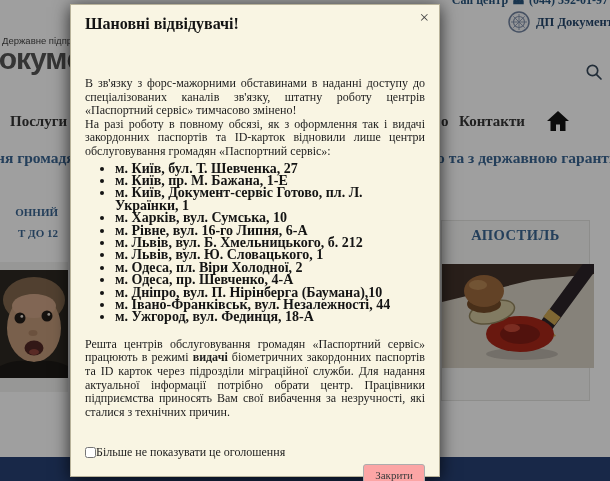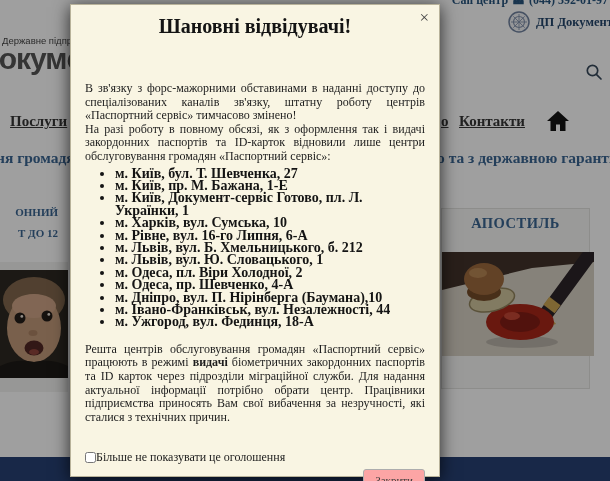--- a/index.html
+++ b/index.html
@@ -12,49 +12,49 @@
   .call-line{position:absolute;top:-7px;right:2px;font-size:12px;font-weight:bold;
              color:#1f4e79;white-space:nowrap;}
   .brand-emblem{position:absolute;left:508px;top:11px;width:22px;height:22px;}
   .brand-label{position:absolute;left:536px;top:15px;font-size:12.5px;font-weight:bold;
                color:#1c3f66;white-space:nowrap;}
   .logo-small{position:absolute;left:2px;top:35px;font-size:9.5px;color:#3c3c3c;
               font-family:"Liberation Sans","DejaVu Sans",sans-serif;white-space:nowrap;}
   .logo-large{position:absolute;left:-22px;top:42px;font-size:30px;font-weight:bold;color:#4f4f4f;
               font-family:"Liberation Sans","DejaVu Sans",sans-serif;letter-spacing:-1px;white-space:nowrap;}
   .search-ico{position:absolute;left:585px;top:63px;width:18px;height:18px;cursor:pointer;}
-  .nav-item{position:absolute;top:113px;font-size:15px;font-weight:bold;color:#2e2e2e;white-space:nowrap;cursor:pointer;text-decoration:underline;}
+  .nav-item{position:absolute;top:113px;font-size:15px;font-weight:bold;color:#2e2e2e;white-space:nowrap;cursor:pointer;}
   .nav-services{left:10px;}
   .nav-frag{left:441px;}
   .nav-contacts{left:459px;}
   .home-ico{position:absolute;left:546px;top:110px;width:24px;height:22px;cursor:pointer;}
   .banner-frag{position:absolute;top:149px;font-size:15.5px;font-weight:bold;color:#33608e;white-space:nowrap;}
   .banner-left{left:-4px;}
   .banner-right{left:437px;}
   .sec-left{position:absolute;left:0;top:202px;width:58px;text-align:right;font-size:11px;
             font-weight:bold;color:#33608e;line-height:21px;white-space:nowrap;}
-  .card-right{position:absolute;left:441px;top:208px;width:149px;height:181px;background:#f7f7f5;
+  .card-right{position:absolute;left:441px;top:220px;width:149px;height:181px;background:#f7f7f5;
               border:1px solid #e2e2de;cursor:pointer;}
   .card-right .sec-title{margin-top:6px;text-align:center;font-size:14.5px;font-weight:bold;
                          color:#33608e;letter-spacing:.5px;}
   .card-right svg{display:block;margin:20px auto 0;}
   .card-left{position:absolute;left:-12px;top:262px;width:80px;height:130px;background:#f2f2f0;cursor:pointer;}
   .card-left svg{position:absolute;left:12px;top:8px;}
   .footer{position:absolute;left:0;bottom:0;width:100%;height:24px;background:#1e3a6e;}
 
   
   .overlay{position:absolute;inset:0;background:rgba(15,15,15,0.40);z-index:5;}
 
   
   .modal{position:absolute;left:70px;top:4px;width:370px;height:473px;z-index:10;
          background:#f9f5e3;border:1px solid #b8b29a;box-shadow:0 3px 16px rgba(0,0,0,0.75);
          padding:0 14px;color:#1c1c1c;}
   .modal-close{position:absolute;right:6px;top:2px;background:none;border:none;font-size:17px;
                color:#444;cursor:pointer;line-height:18px;padding:2px 4px;font-family:inherit;}
-  .modal-title{margin:10px 0 0;text-align:center;font-size:20px;font-weight:bold;color:#141414;}
+  .modal-title{margin:10px 0 0;text-align:left;font-size:16px;font-weight:bold;color:#141414;}
   .modal p.body{margin:0;font-size:12px;line-height:13.6px;text-align:justify;}
   .modal p.first{margin-top:44px;}
   .modal ul{margin:4px 0 0 14px;padding-left:16px;}
   .modal li{font-size:14px;font-weight:bold;line-height:12.4px;color:#141414;}
   .modal p.last{margin-top:14px;}
   .dontshow{display:flex;align-items:center;margin-top:26px;font-size:12px;color:#1c1c1c;cursor:pointer;}
   .dontshow input{width:11px;height:11px;margin:0;}
   .btnrow{text-align:right;margin-top:4px;}
   .btn-close{font-family:inherit;font-size:11px;color:#3c3c3c;background:#fca5a5;
              border:1px solid #adadad;border-radius:3px;padding:4px 11px;cursor:pointer;}

